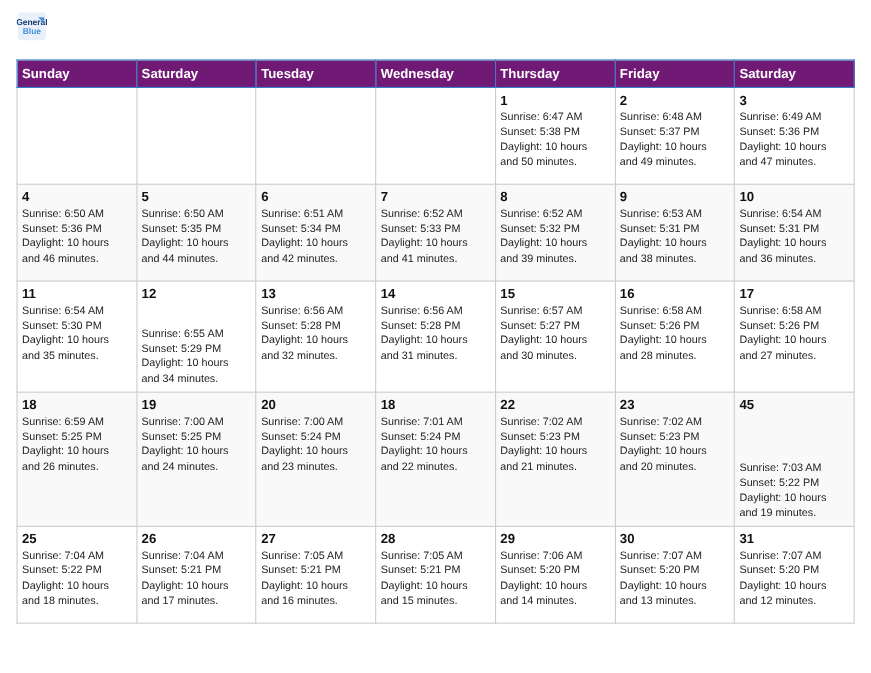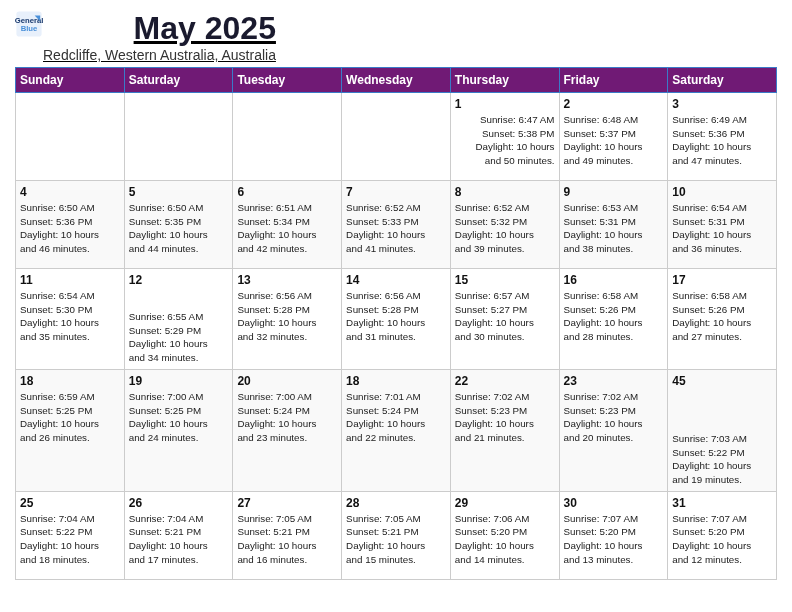--- a/index.html
+++ b/index.html
@@ -5,23 +5,23 @@
     * { box-sizing: border-box; margin: 0; padding: 0; }
     body {
       font-family: Arial, sans-serif;
       background: #fff;
       width: 792px;
       min-height: 612px;
       padding: 10px 15px;
     }
     .header-area {
       display: flex;
+      justify-content: space-between;
       align-items: flex-start;
-      margin-bottom: 4px;
-      text-decoration: underline;
+      margin-bottom: 16px;
     }
     .logo {
       display: flex;
       align-items: center;
       gap: 4px;
     }
     .logo-icon {
       width: 28px;
       height: 28px;
     }
@@ -82,24 +82,20 @@
 
 <div class="header-area">
   <div class="logo">
     <svg class="logo-icon" viewBox="0 0 40 40">
       <rect x="2" y="2" width="36" height="36" rx="4" fill="#e8f0fb"></rect>
       <text x="20" y="18" text-anchor="middle" font-size="11" font-weight="bold" fill="#1a3a6e" font-family="Arial">General</text>
       <text x="20" y="30" text-anchor="middle" font-size="11" font-weight="bold" fill="#4a90d9" font-family="Arial">Blue</text>
       <polygon points="28,8 36,8 36,16" fill="#4a90d9"></polygon>
     </svg>
   </div>
-  <div class="title-area">
-    <div class="month-title">May 2025</div>
-    <div class="location-title">Redcliffe, Western Australia, Australia</div>
-  </div>
 </div>
 
 <table class="calendar-table">
   <thead>
     <tr>
     <th>Sunday</th>
         <th>Saturday</th>
         <th>Tuesday</th>
         <th>Wednesday</th>
         <th>Thursday</th>
@@ -108,21 +104,21 @@
       </tr>
   </thead>
   <tbody id="calendar-body">
   <tr>
         <td class="empty-cell"></td>
         <td class="empty-cell"></td>
         <td class="empty-cell"></td>
         <td class="empty-cell"></td>
         <td>
           <div class="day-number">1</div>
-          <div class="day-info" style="white-space: pre-line; text-align: right;">Sunrise: 6:47 AM
+          <div class="day-info" style="white-space: pre-line;">Sunrise: 6:47 AM
 Sunset: 5:38 PM
 Daylight: 10 hours
 and 50 minutes.</div>
         </td>
         <td>
           <div class="day-number">2</div>
           <div class="day-info" style="white-space: pre-line;">Sunrise: 6:48 AM
 Sunset: 5:37 PM
 Daylight: 10 hours
 and 49 minutes.</div>

